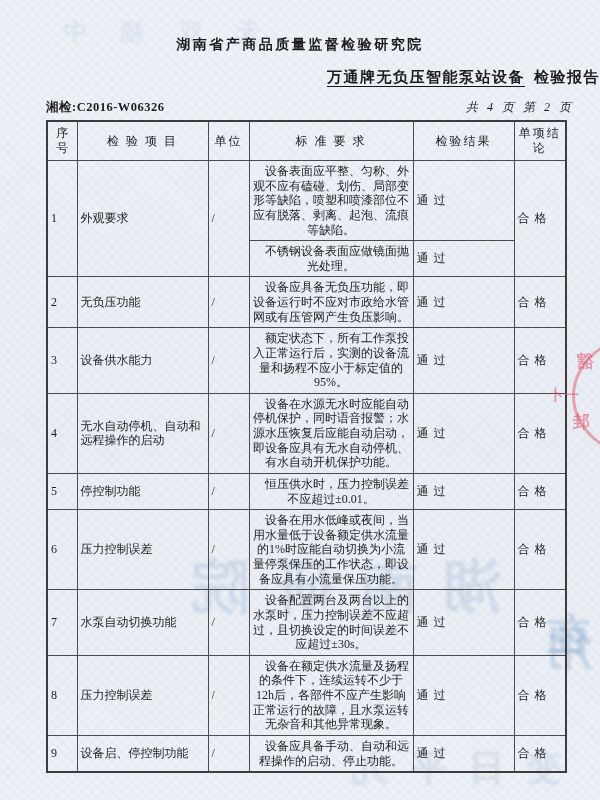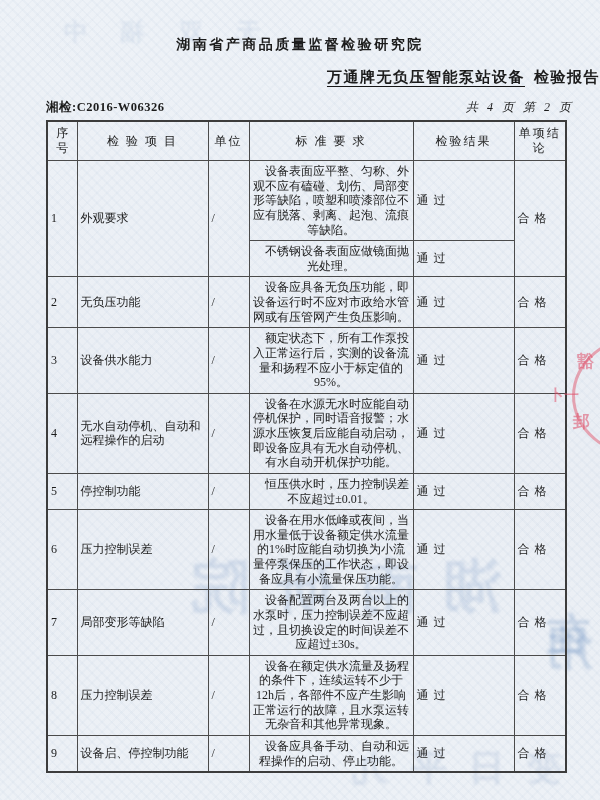--- a/index.html
+++ b/index.html
@@ -198,21 +198,21 @@
         <tr>
           <td class="cell-no">6</td>
           <td class="cell-item">压力控制误差</td>
           <td class="cell-unit">/</td>
           <td class="cell-req">设备在用水低峰或夜间，当用水量低于设备额定供水流量的1%时应能自动切换为小流量停泵保压的工作状态，即设备应具有小流量保压功能。</td>
           <td class="cell-result">通 过</td>
           <td class="cell-conc">合 格</td>
         </tr>
         <tr>
           <td class="cell-no">7</td>
-          <td class="cell-item">局部变形等缺陷</td>
+          <td class="cell-item">水泵自动切换功能</td>
           <td class="cell-unit">/</td>
           <td class="cell-req">设备配置两台及两台以上的水泵时，压力控制误差不应超过，且切换设定的时间误差不应超过±30s。</td>
           <td class="cell-result">通 过</td>
           <td class="cell-conc">合 格</td>
         </tr>
         <tr>
           <td class="cell-no">8</td>
           <td class="cell-item">压力控制误差</td>
           <td class="cell-unit">/</td>
           <td class="cell-req">设备在额定供水流量及扬程的条件下，连续运转不少于12h后，各部件不应产生影响正常运行的故障，且水泵运转无杂音和其他异常现象。</td>

